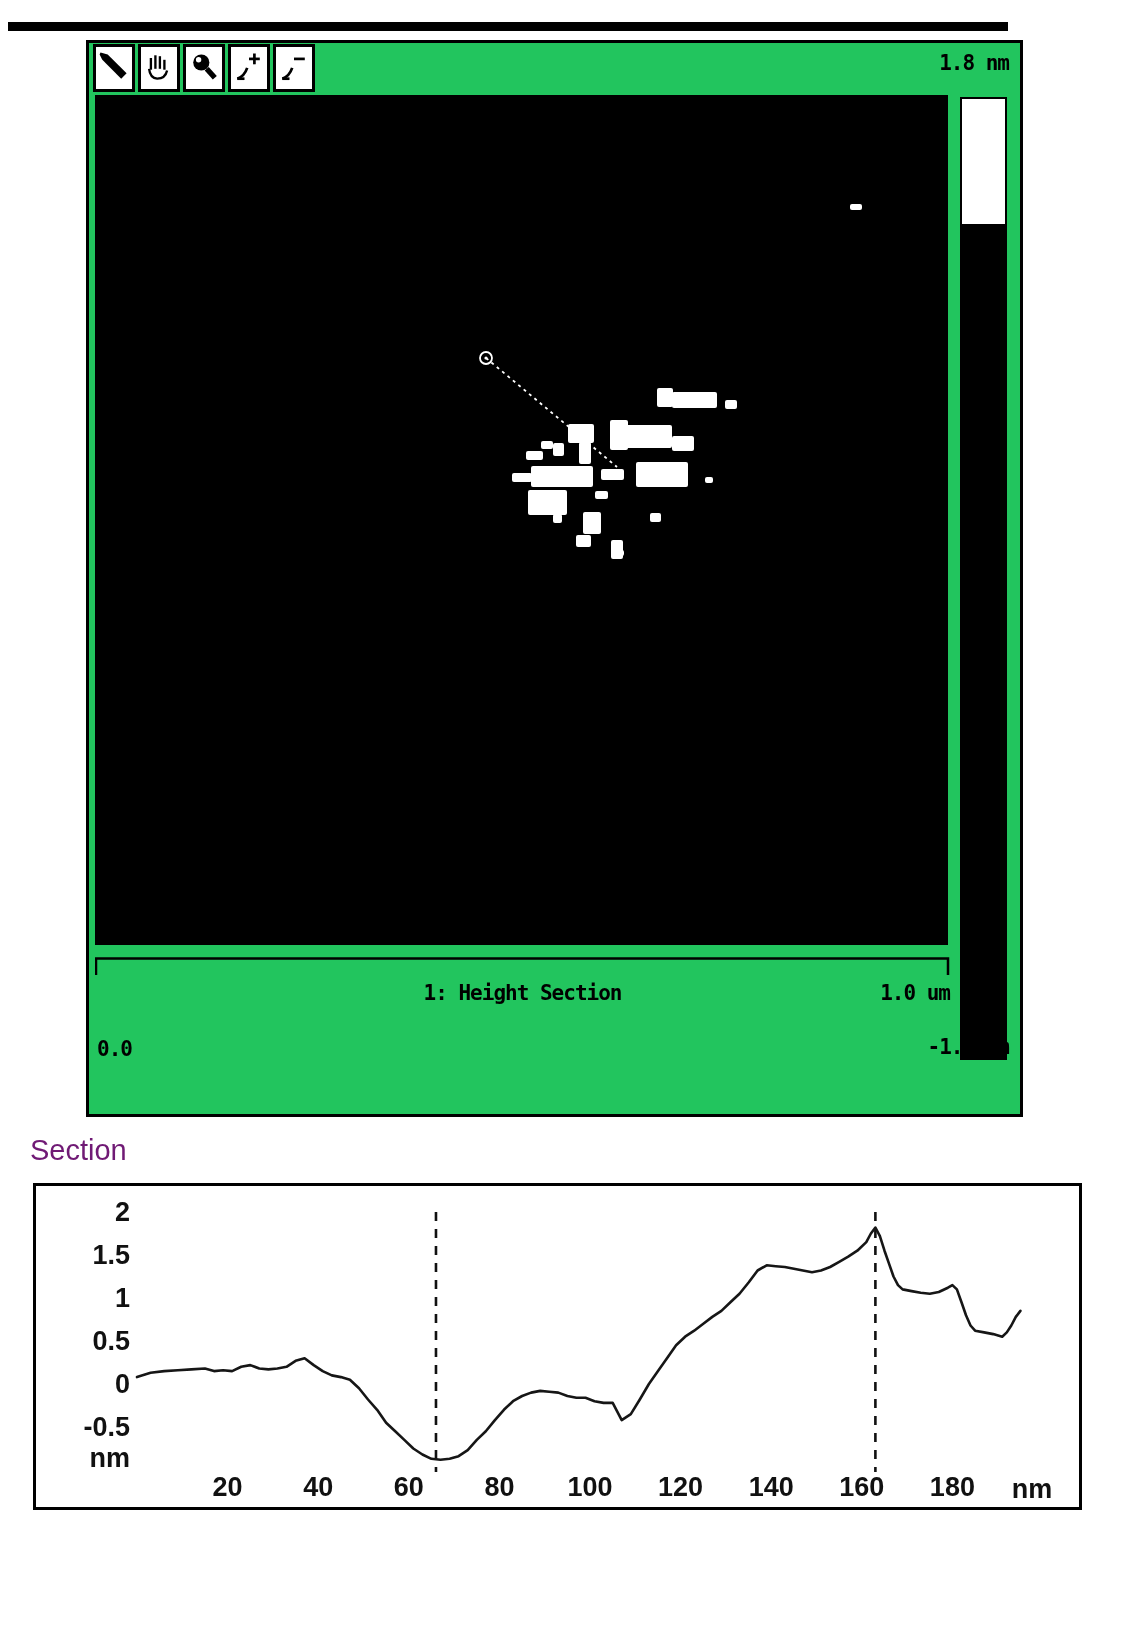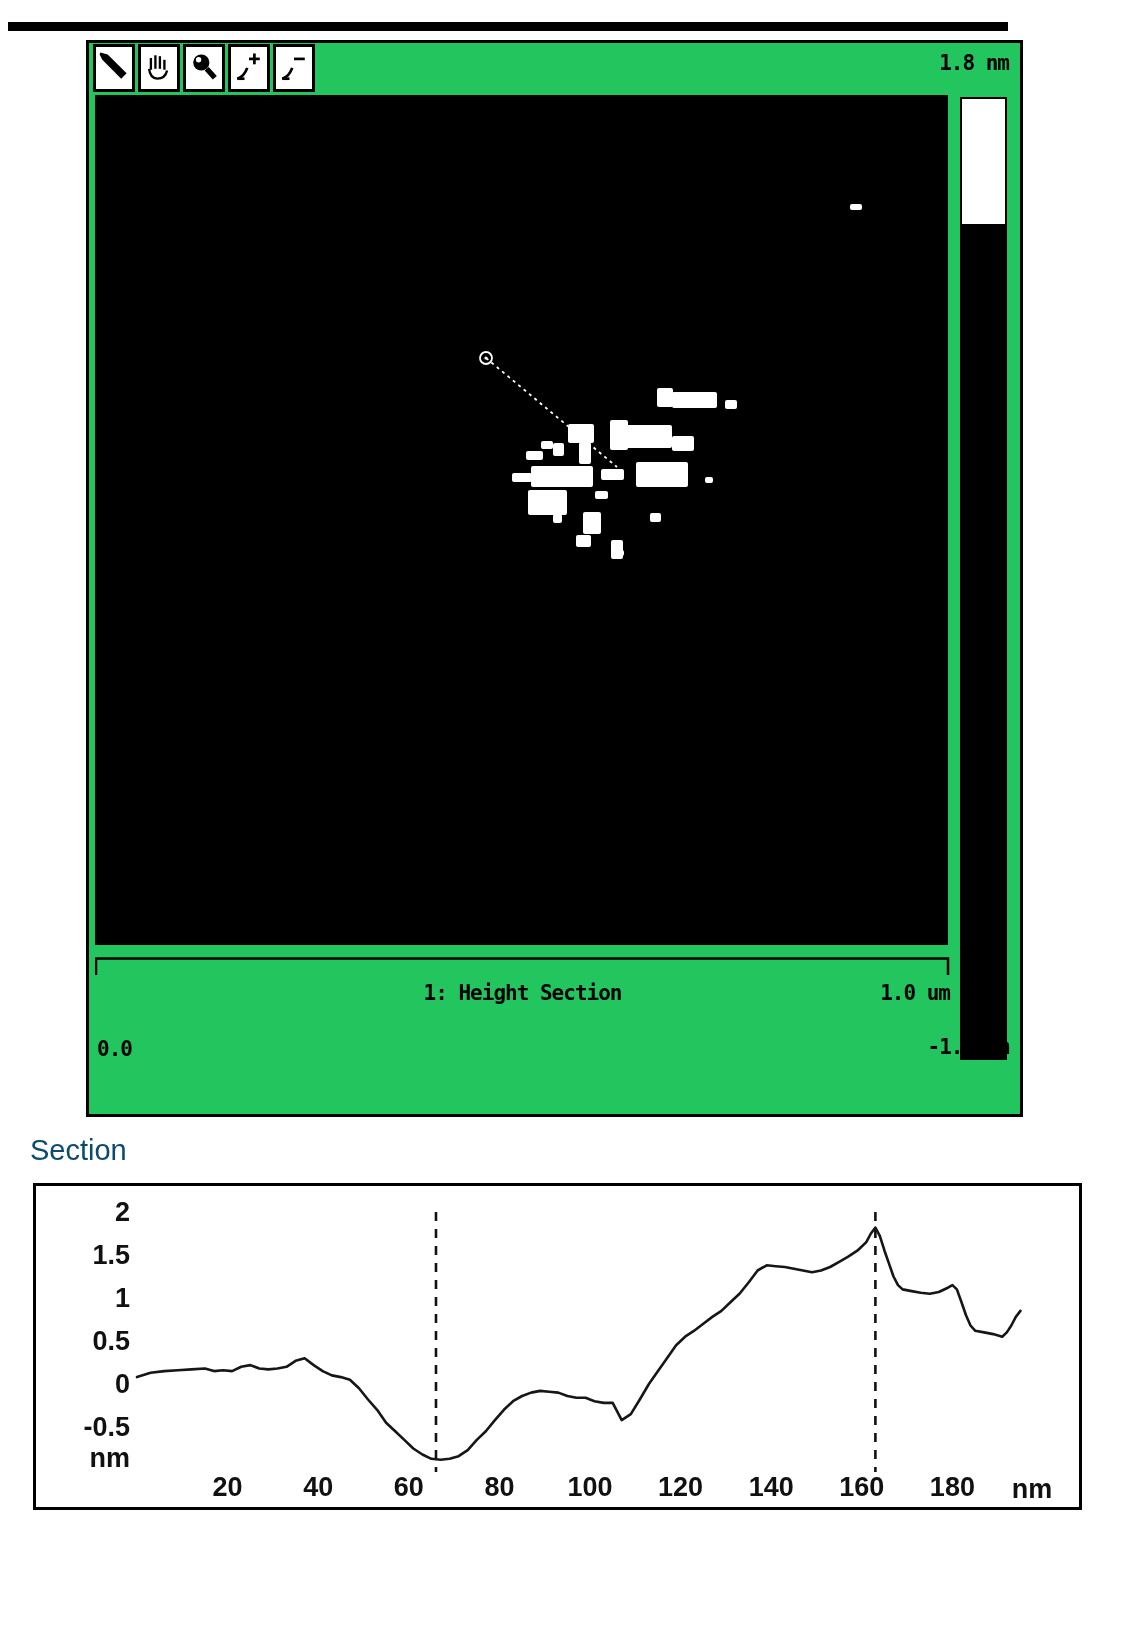--- a/index.html
+++ b/index.html
@@ -50,21 +50,21 @@
   }
   .label-row{
     position:absolute;left:6px;top:938px;width:855px;height:28px;
   }
   .label-left{position:absolute;left:2px;top:8px;margin-top:48px;}
   .label-center{position:absolute;left:0;right:0;top:0;text-align:center;}
   .label-right{position:absolute;right:0;top:0;}
   
   .section-title{
     position:absolute;left:30px;top:1134px;
-    font-size:29px;color:#0c4a6e;
+    font-size:29px;color:#701a75;
   }
   .chart-box{
     position:absolute;left:33px;top:1183px;width:1043px;height:321px;
     border:3px solid #000;background:#fff;
   }
   .chart-box svg{display:block;width:1043px;height:321px;}
   .chart-tick{
     font-family:"Liberation Sans", sans-serif;font-weight:700;font-size:27px;fill:#111;
   }
 </style>

